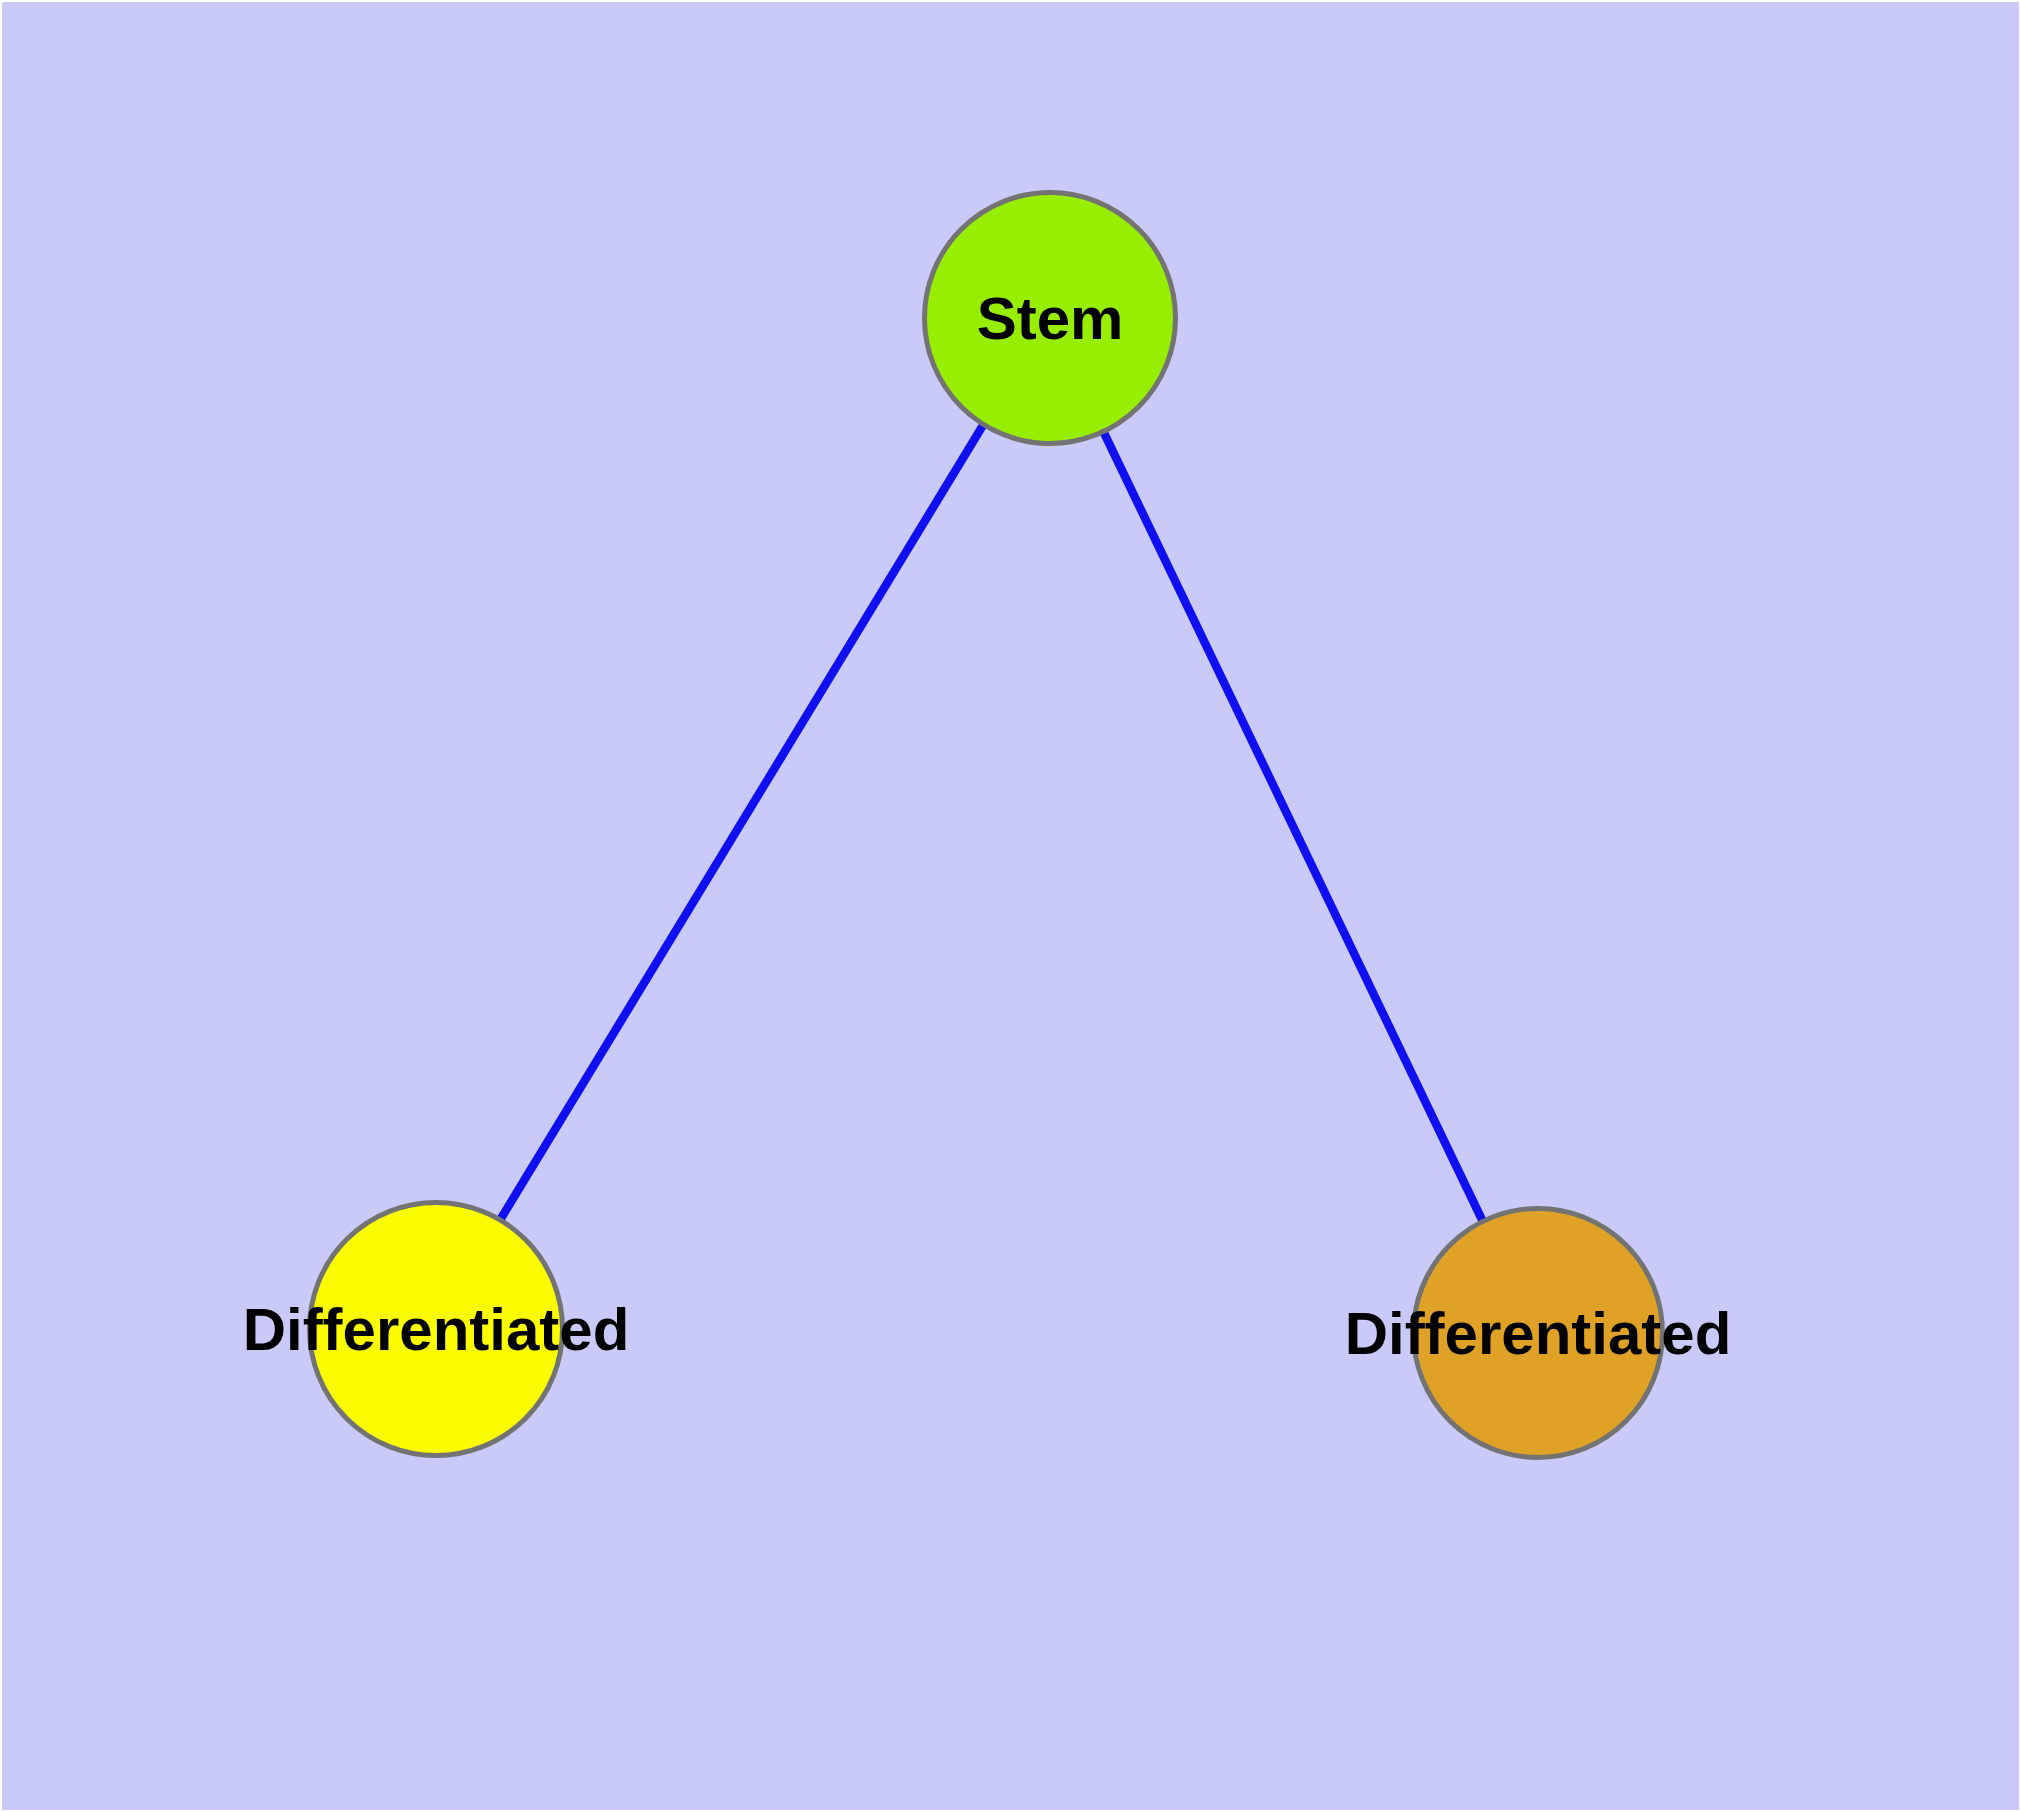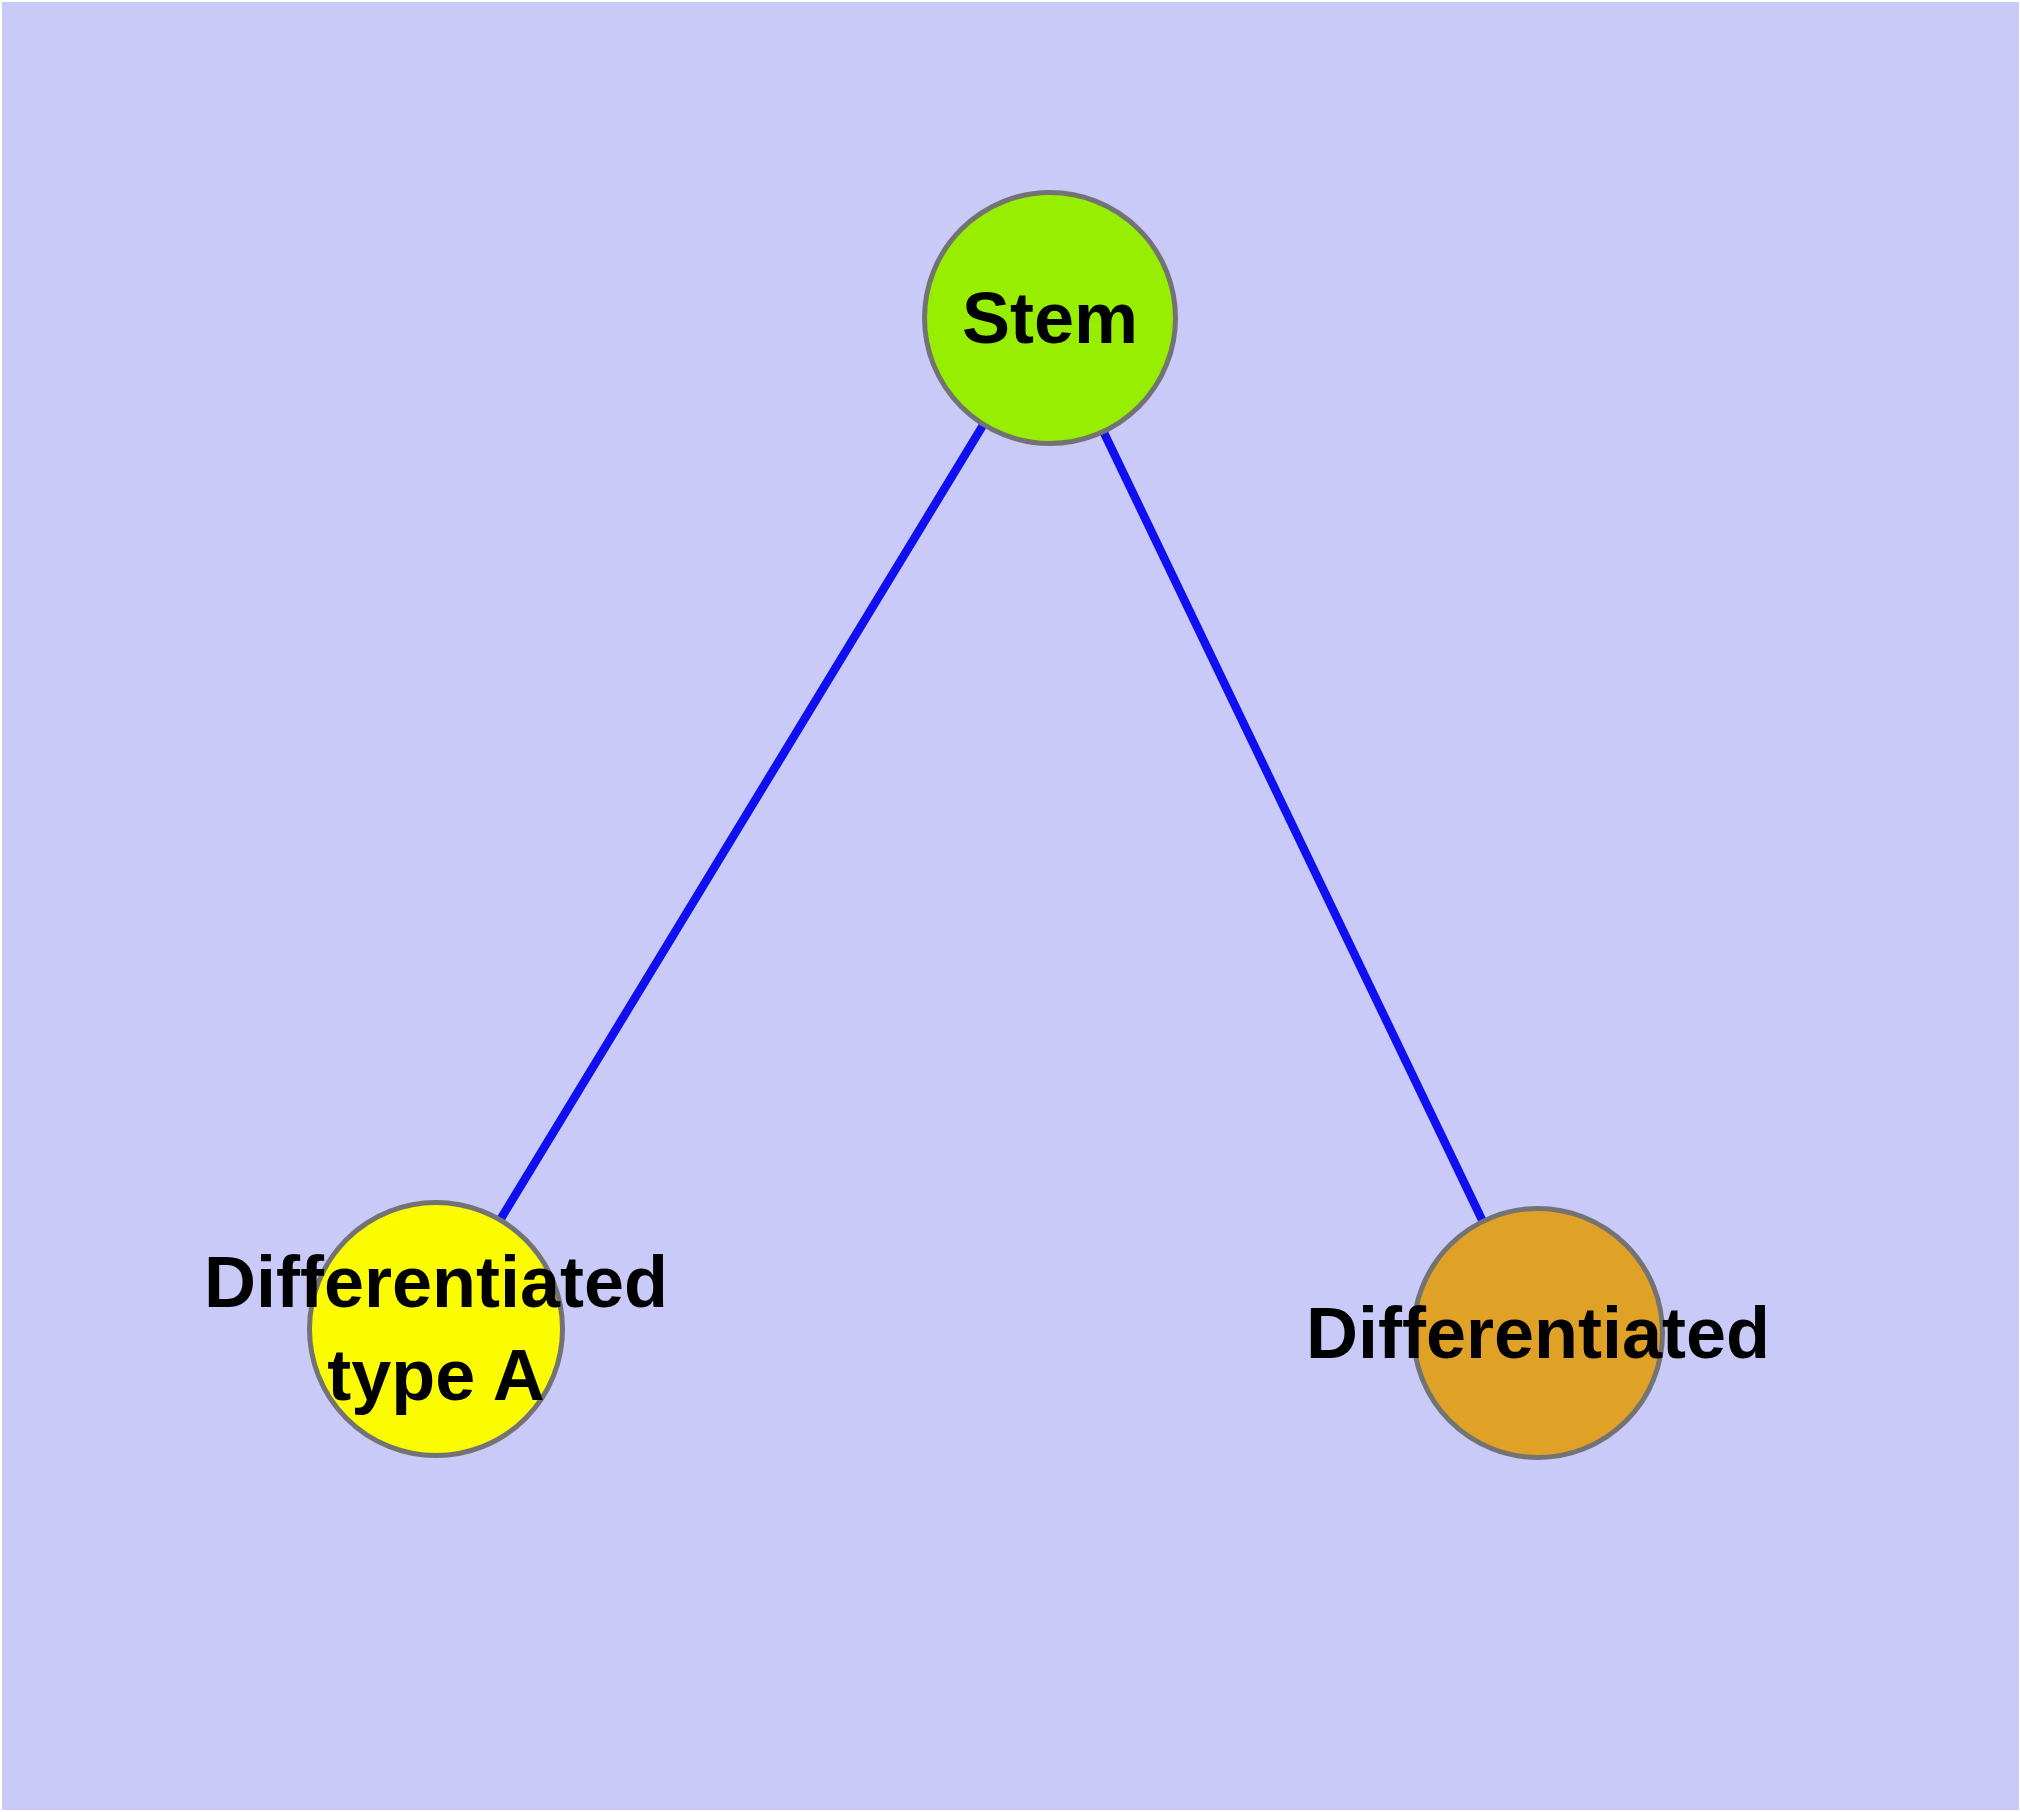--- a/index.html
+++ b/index.html
@@ -26,23 +26,23 @@
   }
   .node-circle {
     position: absolute;
     border-style: solid;
     border-radius: 50%;
     box-sizing: border-box;
   }
   .node-label {
     position: absolute;
     transform: translate(-50%, -50%);
-    text-align: center;
+    text-align: left;
     font-weight: bold;
-    font-size: 72px;
+    font-size: 60px;
     line-height: 93px;
     color: #000000;
     white-space: nowrap;
   }
 </style>
 </head>
 <body>
 
 <div class="canvas" style="background: rgb(202, 202, 248); border-color: rgb(255, 255, 255);">
 
@@ -54,21 +54,20 @@
   <div class="node-circle" style="left: 920px; top: 188px; width: 256px; height: 256px; background: rgb(151, 238, 0); border-color: rgb(115, 115, 115); border-width: 5.1px;"></div>
   <div class="node-circle" style="left: 305px; top: 1198px; width: 258px; height: 258px; background: rgb(252, 252, 0); border-color: rgb(115, 115, 115); border-width: 5.1px;"></div>
   <div class="node-circle" style="left: 1409px; top: 1204px; width: 254px; height: 254px; background: rgb(224, 162, 38); border-color: rgb(115, 115, 115); border-width: 5.1px;"></div>
 
   <div class="node-label" style="left: 1048px; top: 316px; color: rgb(0, 0, 0);">
     <div class="label-line">Stem</div>
   </div>
 
   <div class="node-label" style="left: 434px; top: 1327px; color: rgb(0, 0, 0);">
     <div class="label-line">Differentiated</div>
-    <div class="label-line">type A</div>
   </div>
 
   <div class="node-label" style="left: 1536px; top: 1331px; color: rgb(0, 0, 0);">
     <div class="label-line">Differentiated</div>
   </div>
 
 </div>
 
 
 </body></html>

